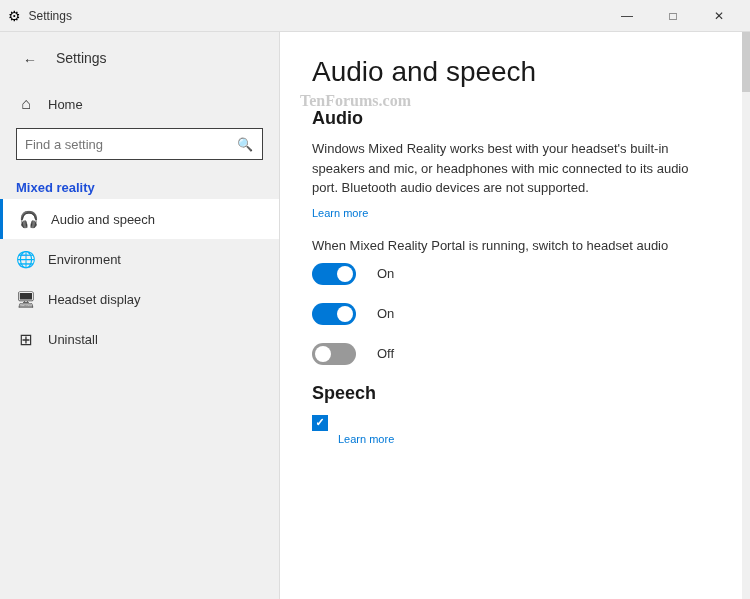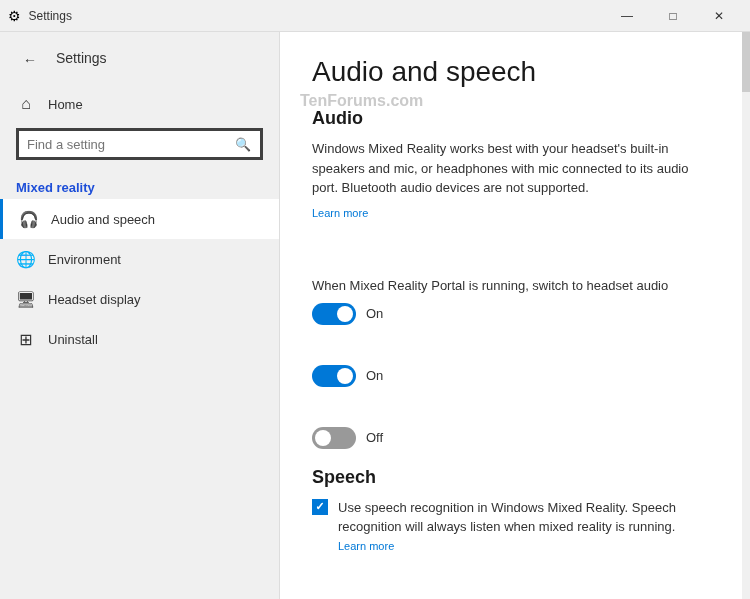--- a/index.html
+++ b/index.html
@@ -90,21 +90,21 @@
     .sidebar-app-title {
       font-size: 14px;
       color: #333;
     }
 
     .search-box {
       margin: 4px 16px 12px 16px;
       display: flex;
       align-items: center;
       background: #fff;
-      border: 3px solid #404040;
+      border: 1px solid #404040;
       height: 32px;
       padding: 0 8px;
       gap: 6px;
     }
     .search-box input {
       flex: 1;
       border: none;
       outline: none;
       font-size: 13px;
       background: transparent;
@@ -199,33 +199,32 @@
       color: #0078d7;
       font-size: 11px;
       cursor: pointer;
       text-decoration: none;
       display: inline-block;
       margin-bottom: 18px;
     }
 
     .setting-row {
       margin-bottom: 18px;
-      margin-top: 40px;
     }
     .setting-label {
       font-size: 13px;
       color: #333;
       margin-bottom: 8px;
       line-height: 1.4;
     }
 
     .toggle-row {
       display: flex;
       align-items: center;
-      gap: 10px;
+      gap: 21px;
     }
 
     
     .toggle {
       width: 44px;
       height: 22px;
       border-radius: 11px;
       position: relative;
       cursor: pointer;
       flex-shrink: 0;
@@ -287,20 +286,21 @@
     }
 
     .watermark {
       position: absolute;
       top: 60px;
       left: 20px;
       font-size: 16px;
       color: rgba(150,150,150,0.5);
       font-weight: bold;
       pointer-events: none;
+      font-family: Liberation Serif, serif;
     }
   </style>
 </head>
 <body>
 
 <div class="title-bar">
   <div class="title-bar-left">
     <span>⚙</span>
     <span class="title-bar-title">Settings</span>
   </div>
@@ -399,21 +399,20 @@
       </div>
     </div>
 
     
     <div class="speech-section">
       <h2 class="section-title">Speech</h2>
 
       <div class="checkbox-row">
         <div class="checkbox-custom"></div>
         <div>
-          <span class="checkbox-text">Use speech recognition in Windows Mixed Reality. Speech recognition will always listen when mixed reality is running.</span>
           <br>
           <a class="learn-more-link">Learn more</a>
         </div>
       </div>
     </div>
 
   </div>
 </div>
 
 </body></html>

